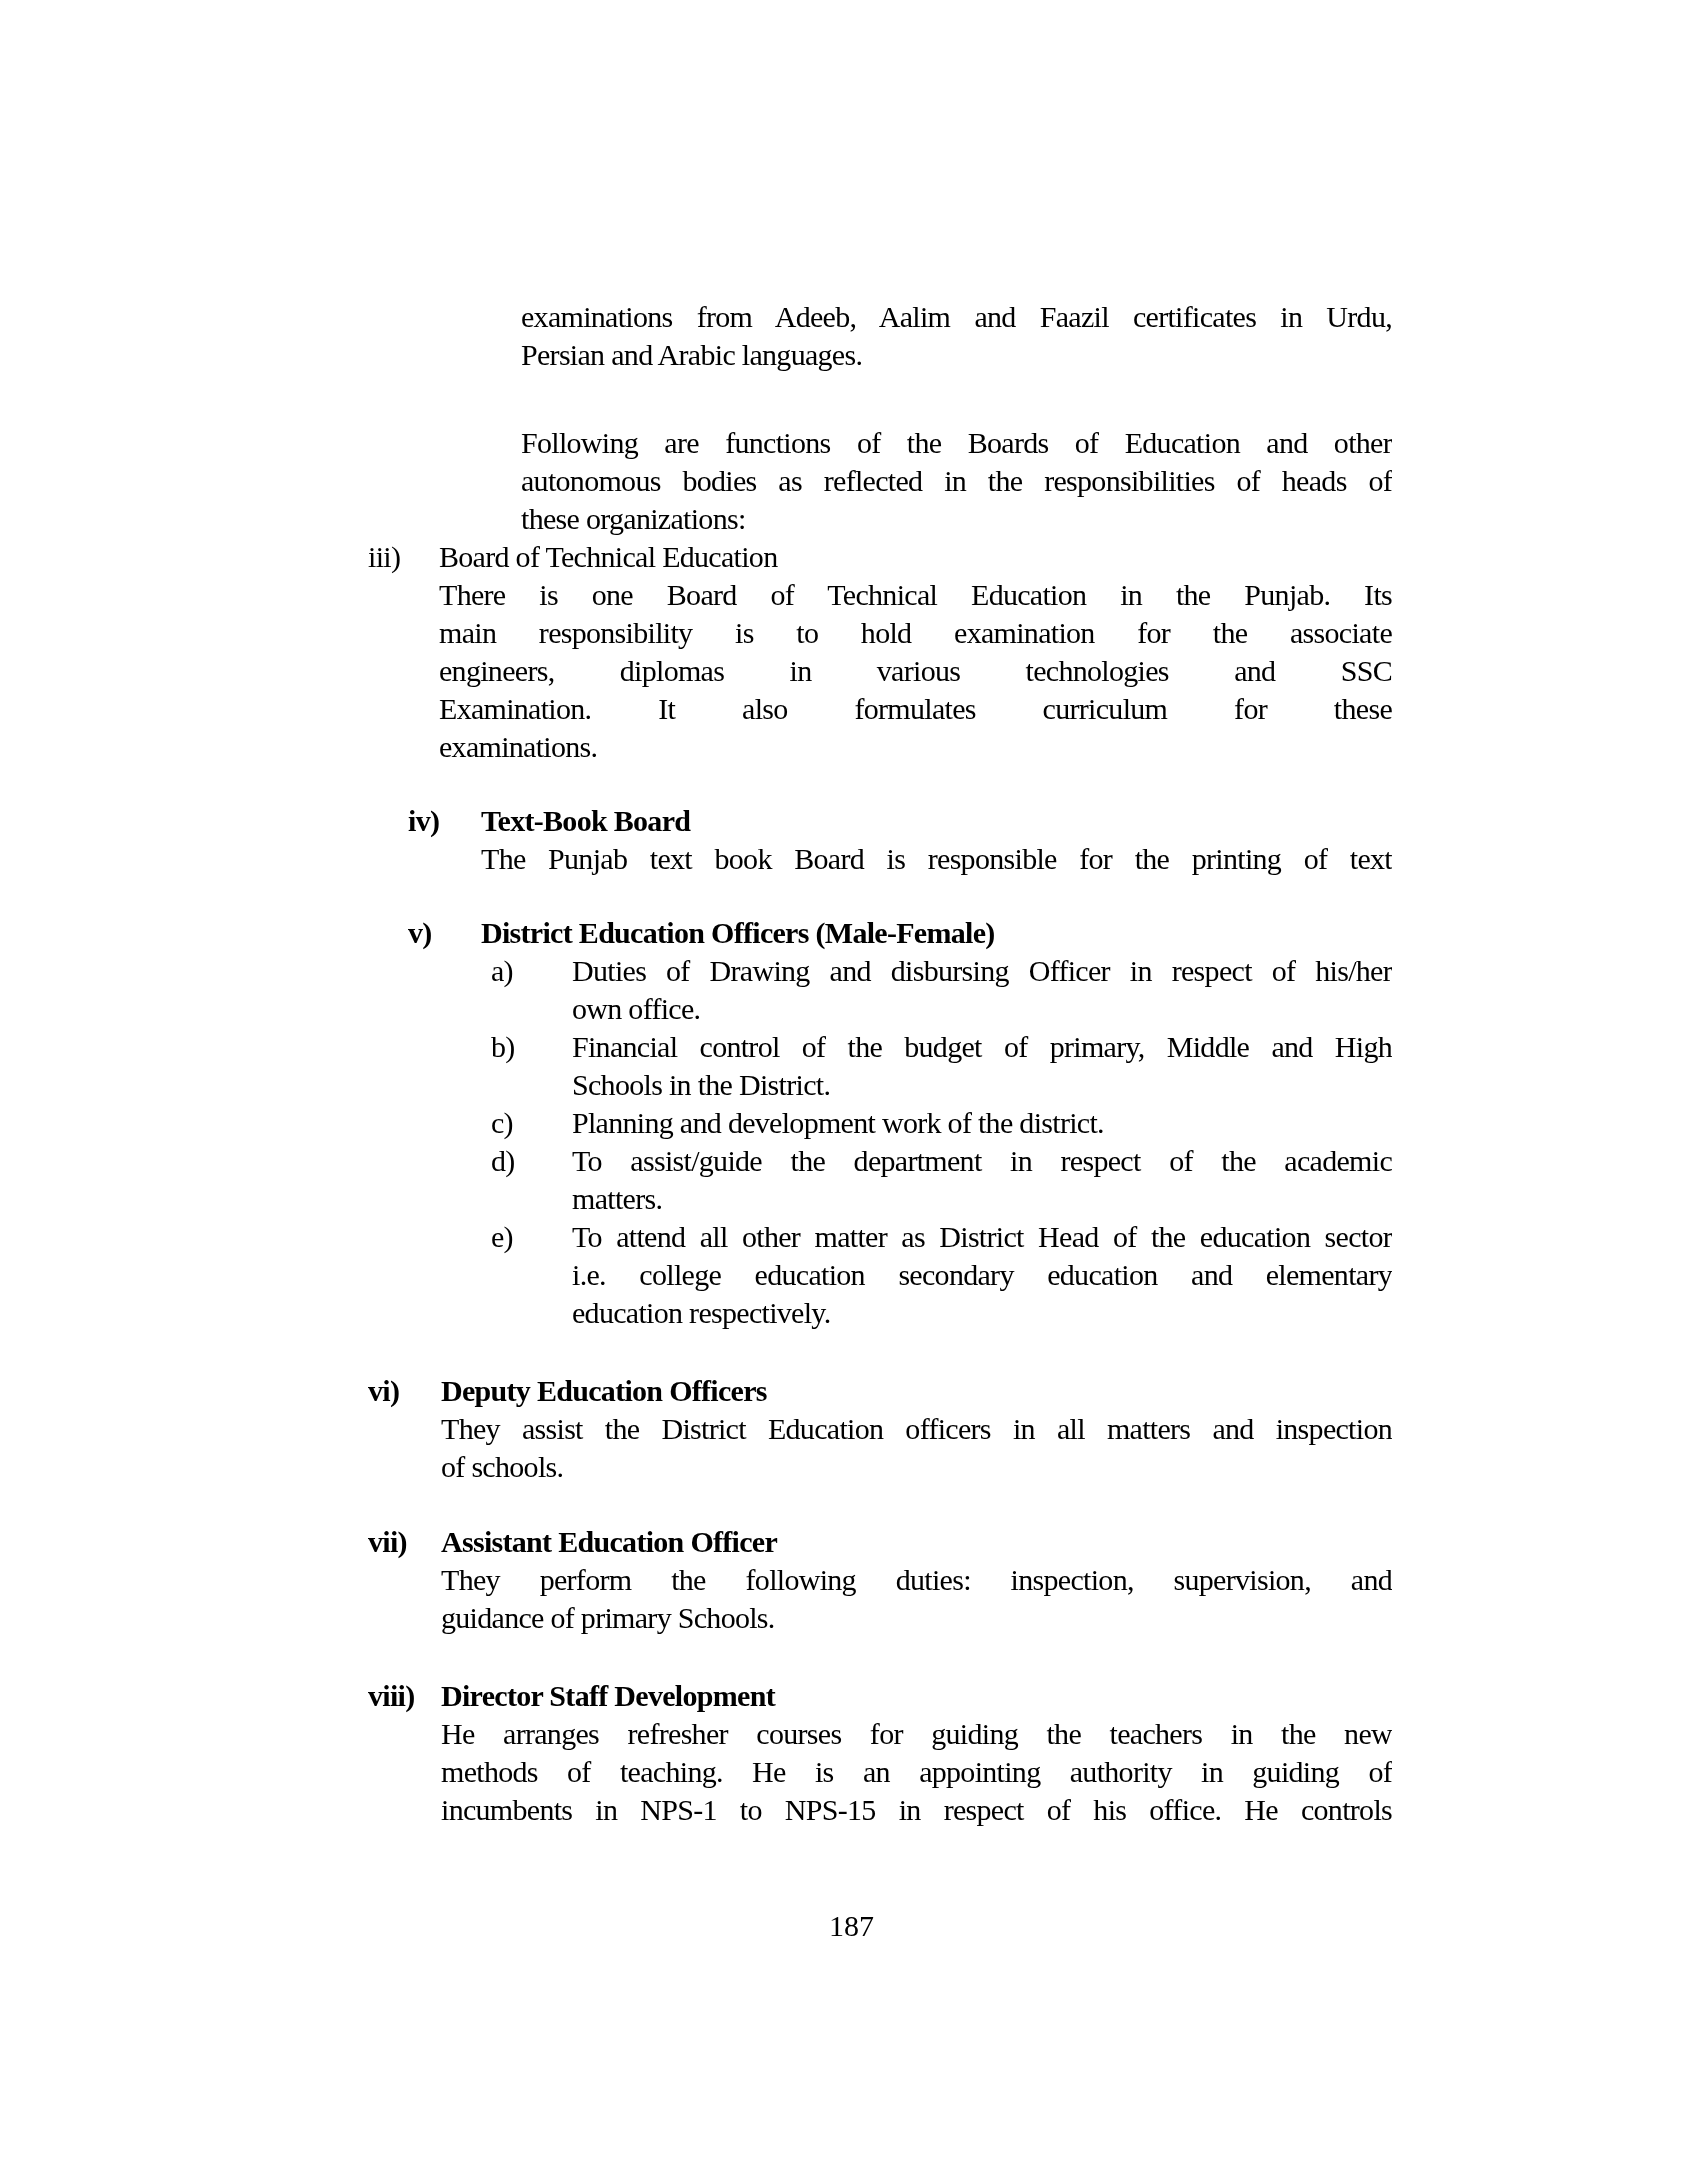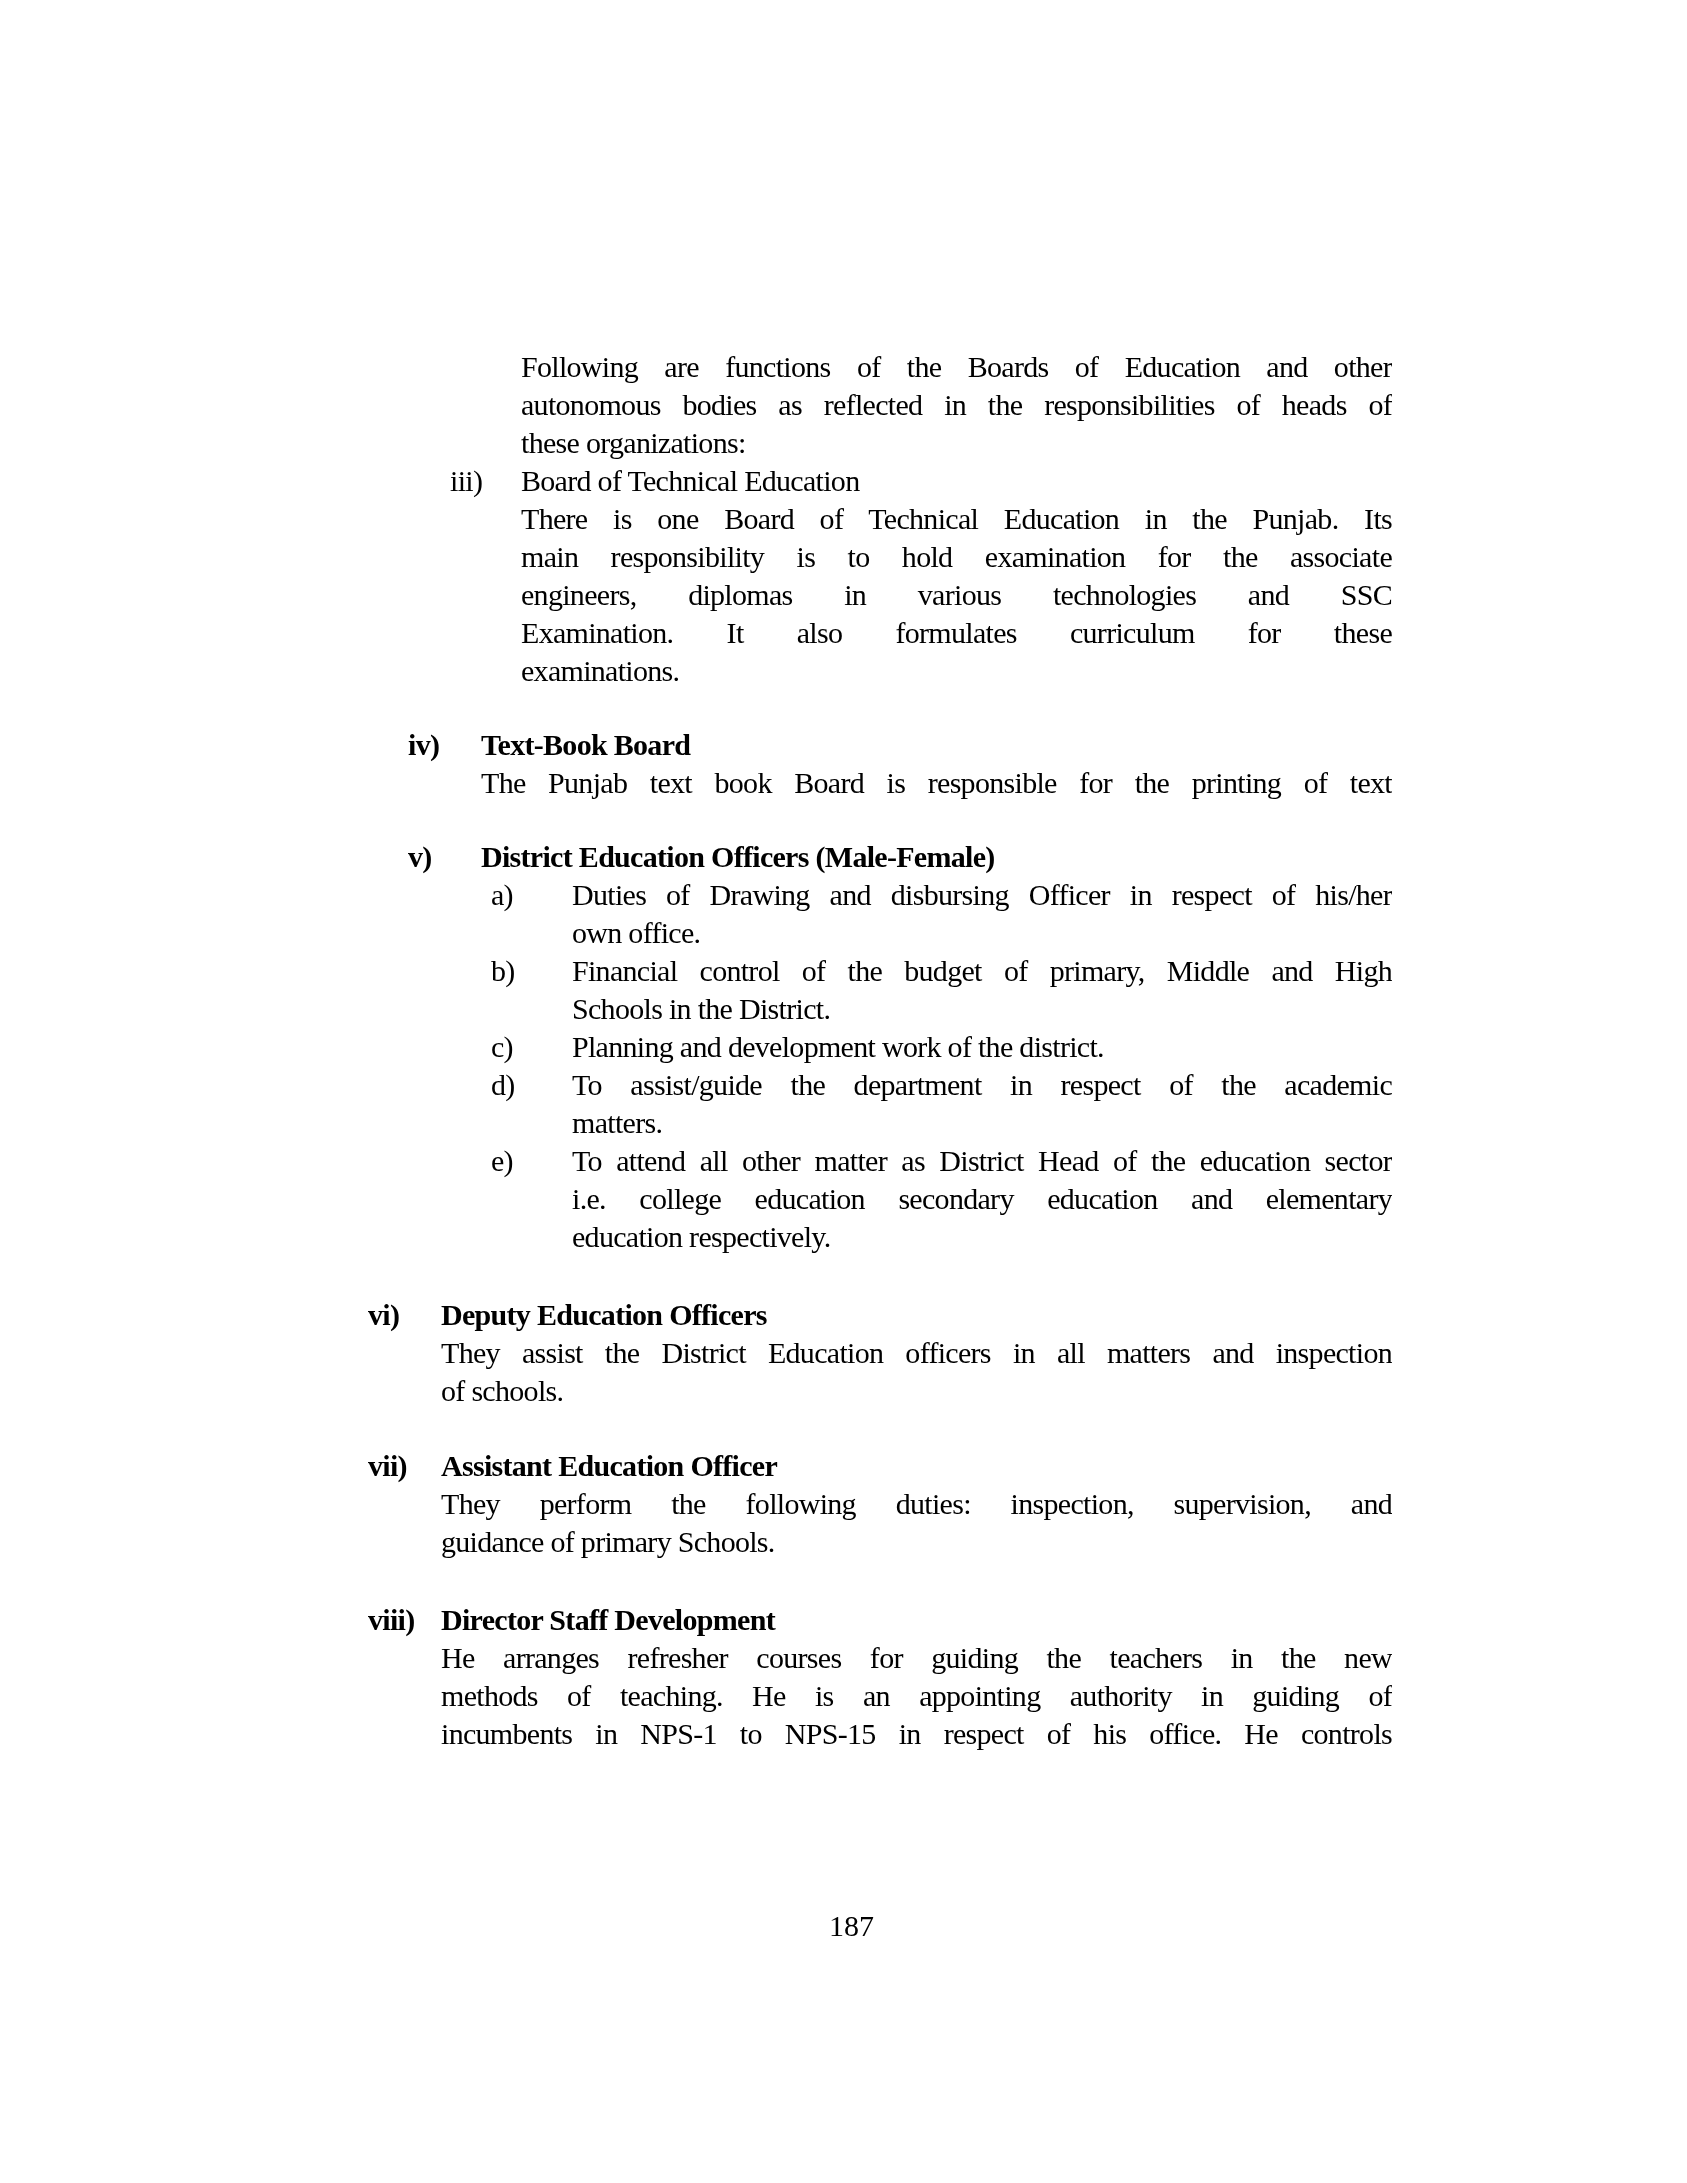--- a/index.html
+++ b/index.html
@@ -16,40 +16,44 @@
   }
   .content{position:absolute;left:368px;top:298px;width:1024px;}
   .line{line-height:38px;height:38px;overflow:hidden;white-space:normal;}
   .just{text-align:justify;text-align-last:justify;}
   .heading{font-weight:bold;}
   .marker{line-height:38px;}
   .marker.bold{font-weight:bold;}
   
   .paraL2{margin-left:153px;width:871px;}
   
-  .itemL2{display:grid;grid-template-columns:71px 1fr;margin-left:82px;}
+  .itemL2{display:grid;grid-template-columns:71px 1fr;}
   
   .itemL1{display:grid;grid-template-columns:73px 1fr;}
   
   .sub{display:grid;grid-template-columns:81px 1fr;margin-left:10px;}
   .mt44{margin-top:36px;margin-left:40px;}
   .mt45{margin-top:37px;}
   .mt49{margin-top:40px;}
   .mt61{margin-top:50px;}
   .pageno{
     position:absolute;left:8px;top:1907px;width:1687px;
     text-align:center;line-height:38px;letter-spacing:0;
   }
 </style>
 </head>
 <body>
 
 <div class="page">
   <div class="content">
 
+    <div class="paraL2">
+      <div class="line just">examinations from Adeeb, Aalim and Faazil certificates in Urdu,</div>
+      <div class="line">Persian and Arabic languages.</div>
+    </div>
 
     <div class="paraL2 mt61">
       <div class="line just">Following are functions of the Boards of Education and other</div>
       <div class="line just">autonomous bodies as reflected in the responsibilities of heads of</div>
       <div class="line">these organizations:</div>
     </div>
 
     <div class="itemL2">
       <div class="marker">iii)</div>
       <div>

